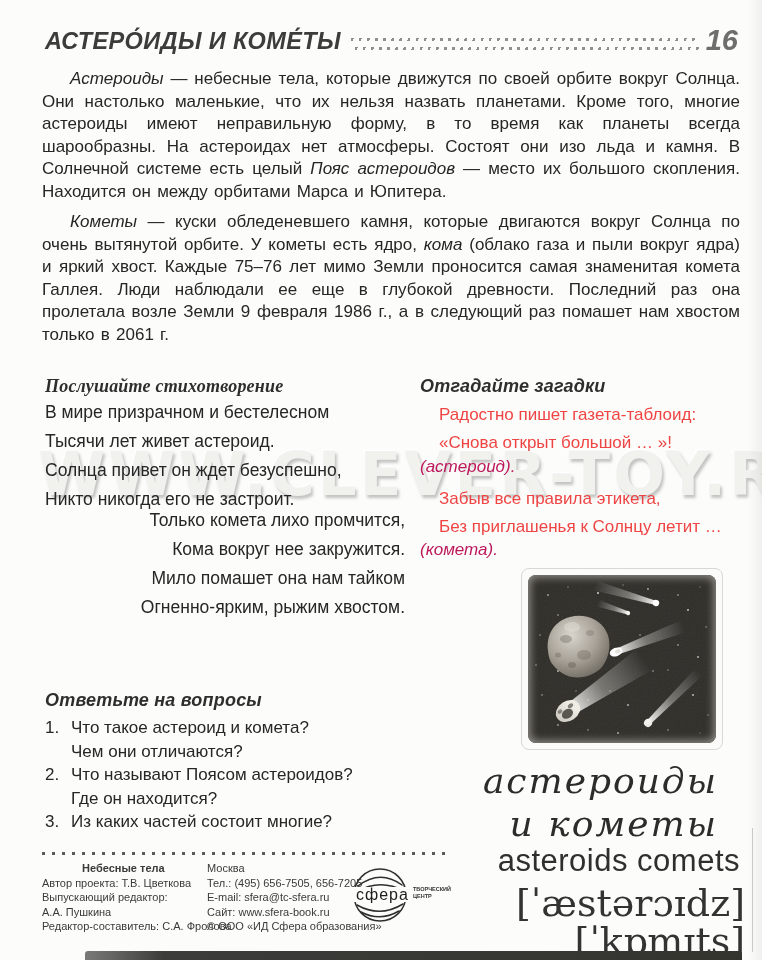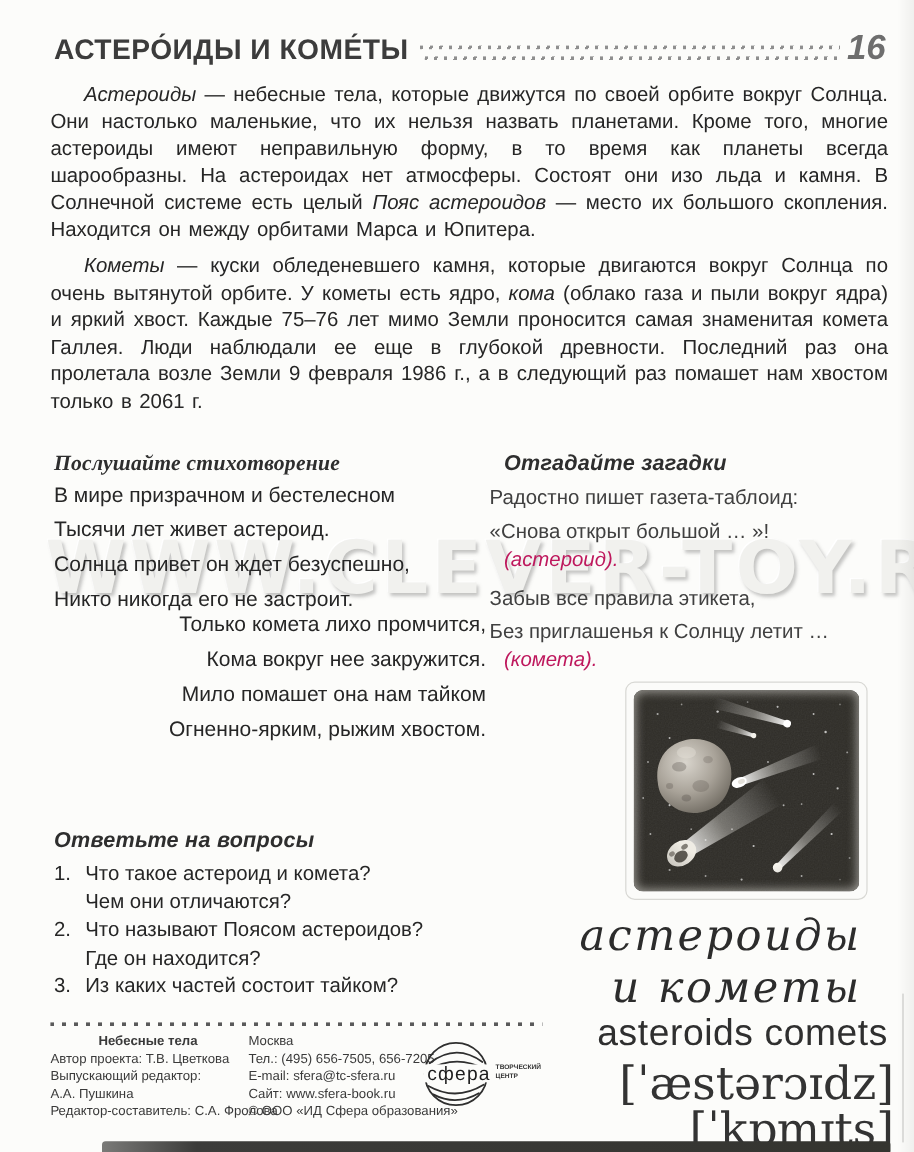--- a/index.html
+++ b/index.html
@@ -28,21 +28,21 @@
     font-size:61px;font-weight:bold;letter-spacing:3px;
     color:#f1f1ee;
     text-shadow:2px 3px 3px rgba(90,90,90,0.35), -1px -1px 0 #ffffff;
     z-index:0;white-space:nowrap;
   }
   .content-layer{position:absolute;inset:0;z-index:1;}
 
   
   .title-row{position:absolute;left:45px;top:26px;width:693px;display:flex;align-items:flex-end;}
   .title{
-    font-size:23.5px;font-weight:bold;color:#3c3c3c;
+    font-size:23.5px;font-weight:bold;font-style:italic;color:#3c3c3c;
     letter-spacing:0.4px;white-space:nowrap;
   }
   .leader{
     flex:1;height:12px;margin:0 6px 5px 10px;
     background-image:
       repeating-linear-gradient(100deg,#8f8f8f 0 2.6px,transparent 2.6px 8px),
       repeating-linear-gradient(100deg,#8f8f8f 0 2.6px,transparent 2.6px 8px);
     background-size:100% 3.2px,100% 3.2px;
     background-position:0 0,4px 8.5px;
     background-repeat:no-repeat;
@@ -68,21 +68,21 @@
   #riddle-head{left:420px;top:376px;}
   #quest-head{left:45px;top:690px;}
 
   
   .stanza{position:absolute;left:45px;width:360px;font-size:17.5px;color:#262626;}
   .stanza .pline{line-height:29px;}
   #stanza1{top:398px;}
   #stanza2{top:506px;text-align:right;}
 
   
-  .riddle{position:absolute;left:408px;width:292px;font-size:17px;color:#404040;}
+  .riddle{position:absolute;left:439px;width:292px;font-size:17px;color:#ef4444;}
   .riddle .pline{line-height:27.5px;}
   #riddle1{top:401px;}
   #riddle2{top:485px;}
   .riddle-answer{
     position:absolute;left:420px;width:292px;
     font-size:17px;font-style:italic;color:#be185d;
   }
   #answer1{top:457px;padding-right:10px;}
   #answer2{top:540px;}
 
@@ -191,21 +191,21 @@
       <div class="q-item">
         <span class="q-num">2.</span>
         <div class="q-lines">
             <div class="qline">Что называют Поясом астероидов?</div>
             <div class="qline">Где он находится?</div>
           </div>
       </div>
       <div class="q-item">
         <span class="q-num">3.</span>
         <div class="q-lines">
-            <div class="qline">Из каких частей состоит тайком?</div>
+            <div class="qline">Из каких частей состоит многие?</div>
           </div>
       </div>
     </div>
 
     <div class="photo-frame">
       <div class="photo-inner">
         <svg width="188" height="168" viewBox="0 0 188 168" xmlns="http://www.w3.org/2000/svg">
           <defs>
             <radialGradient id="rock" cx="38%" cy="32%" r="75%">
               <stop offset="0%" stop-color="#d9d5cd"></stop>

